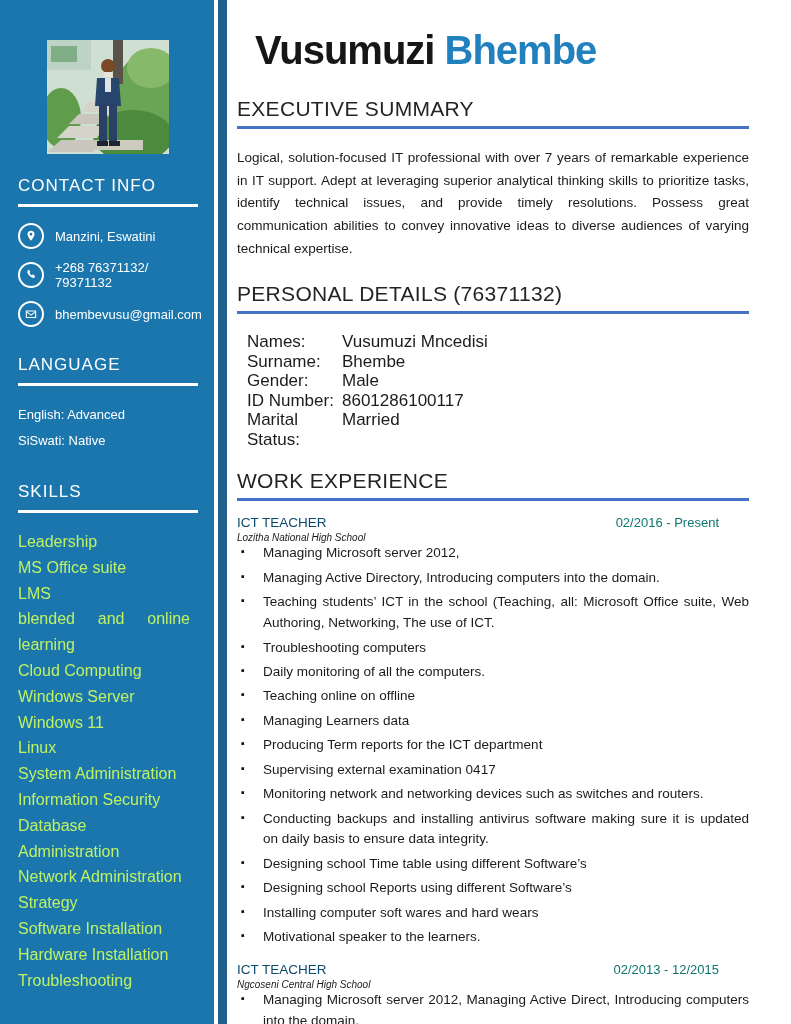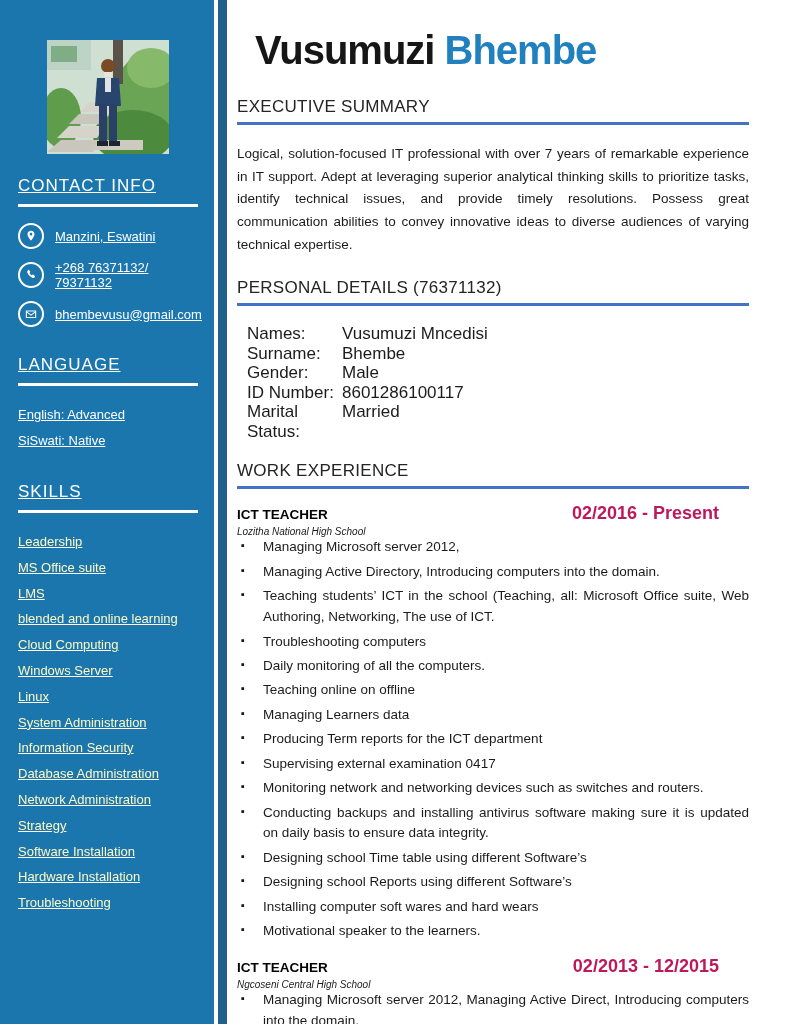--- a/index.html
+++ b/index.html
@@ -8,21 +8,21 @@
     position: relative;
     background: #ffffff;
     font-family: "Liberation Sans", sans-serif;
     color: #1c1c1c;
     overflow: hidden;
   }
 
   
   .sidebar {
     position:absolute; left:0; top:0; width:214px; height:1024px;
-    background:#1b76ae; color:#fff; padding:0 16px 0 18px;text-decoration:underline;
+    background:#1b76ae; color:#fff; padding:0 16px 0 18px;
   }
   .stripe {
     position:absolute; left:218px; top:0; width:9px; height:1024px;
     background:#215f8c;
   }
   .photo-wrap { margin:40px auto 0 auto; width:122px; height:114px; }
   .photo-wrap svg { display:block; width:122px; height:114px; }
 
   .side-heading {
     margin-top:22px;
@@ -34,52 +34,52 @@
   .contact-row { display:flex; align-items:center; gap:11px; margin:9px 0; min-height:30px; }
   .cicon { flex:0 0 26px; width:26px; height:26px; border:2px solid #fff; border-radius:50%;
            display:flex; align-items:center; justify-content:center; }
   .cicon svg { width:14px; height:14px; display:block; }
   .contact-text { font-size:13px; color:#fff; }
 
   .lang-list { margin-top:16px; }
   .lang-item { font-size:13px; line-height:26px; color:#fff; }
 
   .skills-list { margin-top:16px; }
-  .skill-item { font-size:13px; line-height:25.8px; color:#fef9c3; width:172px; text-align:justify; }
+  .skill-item { font-size:16px; line-height:25.8px; color:#bef264; width:172px; text-align:justify; }
 
   
   .main {
     position:absolute; left:237px; top:0; width:512px; height:824px;
   }
   .name {
     margin:28px 0 0 18px;
     font-size:40px; font-weight:800; letter-spacing:-1px;
     color:#161616;
   }
   .name .last { color:#2180be; }
 
   .sec-heading {
-    font-size:17px; font-weight:400; letter-spacing:0.3px; color:#242424;
+    font-size:21px; font-weight:400; letter-spacing:0.3px; color:#242424;
   }
   .sec-rule { height:3px; background:#4472c4; margin-top:5px; }
 
   .exec { margin-top:24px; }
   .exec p { margin-top:18px; font-size:13.5px; line-height:1.68; text-align:justify; color:#1b1b1b; }
 
   .personal { margin-top:22px; }
   .pd-rows { margin:18px 0 0 10px; }
   .pd-row { display:flex; font-size:17px; line-height:19.5px; }
   .pd-label { width:95px; flex:0 0 95px; }
   .pd-value { }
 
   .workexp { margin-top:20px; }
   .job { margin-top:14px; }
   .job-head { display:flex; justify-content:space-between; align-items:baseline; }
-  .job-title { font-size:13.5px; font-weight:700; color:#000000; }
-  .job-dates { font-size:18px; font-weight:700; color:#be185d; padding-right:30px; }
+  .job-title { font-size:13.5px; font-weight:400; color:#0c4a6e; }
+  .job-dates { font-size:13px; font-weight:400; color:#0f766e; padding-right:30px; }
   .job-company { font-size:10px; font-style:italic; color:#1b1b1b; margin-top:2px; }
   .bullets { list-style:none; }
   .bullets li {
     position:relative; padding-left:26px; margin-bottom:3.5px;
     font-size:13.5px; line-height:1.55; text-align:justify; color:#1b1b1b;
   }
   .bullets li::before {
     content:"▪"; position:absolute; left:4px; top:0;
     font-size:11px; color:#111;
   }
@@ -155,20 +155,21 @@
 
   <h2 class="side-heading" style="margin-top:28px">SKILLS</h2>
   <div class="side-rule"></div>
   <div class="skills-list">
     <div class="skill-item">Leadership</div>
       <div class="skill-item">MS Office suite</div>
       <div class="skill-item">LMS</div>
       <div class="skill-item">blended and online learning</div>
       <div class="skill-item">Cloud Computing</div>
       <div class="skill-item">Windows Server</div>
+      <div class="skill-item">Windows 11</div>
       <div class="skill-item">Linux</div>
       <div class="skill-item">System Administration</div>
       <div class="skill-item">Information Security</div>
       <div class="skill-item">Database Administration</div>
       <div class="skill-item">Network Administration</div>
       <div class="skill-item">Strategy</div>
       <div class="skill-item">Software Installation</div>
       <div class="skill-item">Hardware Installation</div>
       <div class="skill-item">Troubleshooting</div>
   </div>

